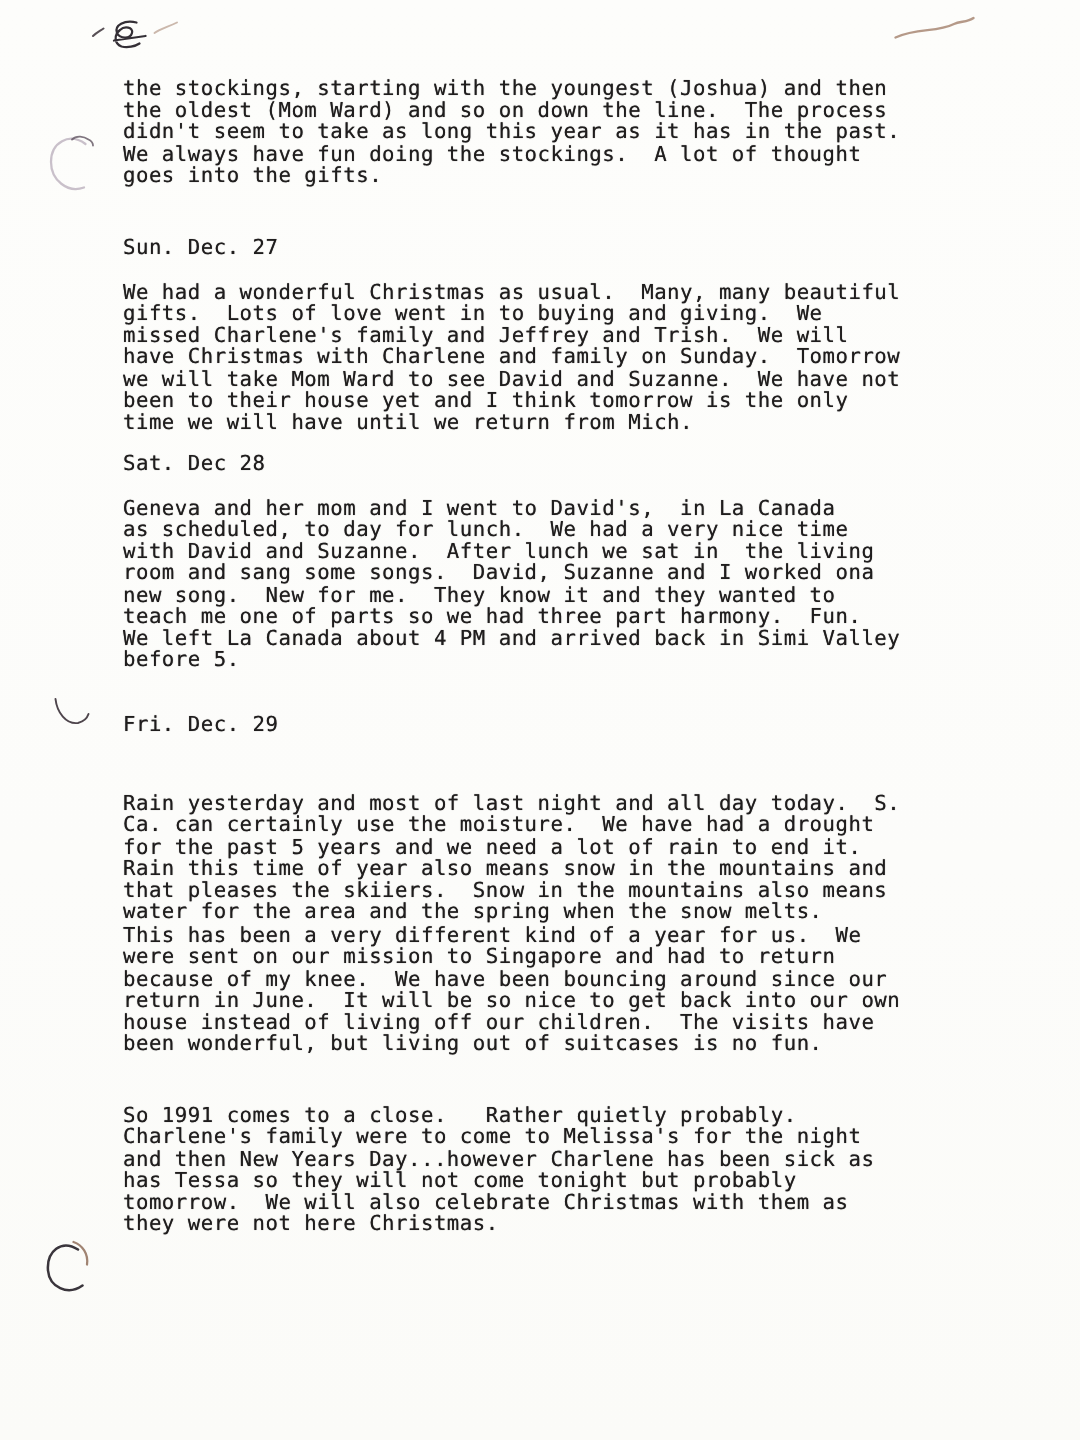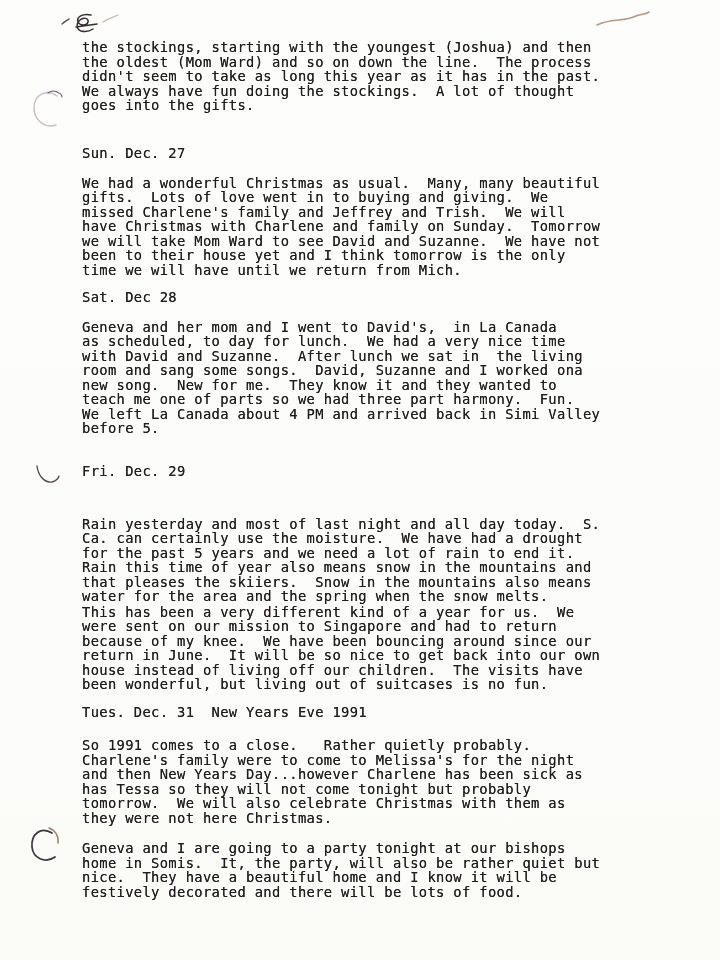--- a/index.html
+++ b/index.html
@@ -66,21 +66,21 @@
     <path d="M48,93 C51,90 56,91 59,93 C61,94 62,95 62,97" stroke-width="1.2" opacity="0.8" stroke="#5f5260"></path>
 
     <path d="M37,466 C38,475 44,483 52,482 C56,481 58,479 59,476" stroke-width="1.3" opacity="0.9" stroke="#3b3138"></path>
 
     <path d="M52,833 C41,826 31,834 32,847 C33,858 45,864 55,857" stroke-width="1.7" opacity="0.92" stroke="#29242b"></path>
 
     <path d="M49,828 C55,830 59,836 58,843" stroke-width="1.5" opacity="0.8" stroke="#8a6550"></path>
   </svg>
 
   <div class="text-col">
-    <div class="block" style="margin-top:0">the stockings, starting with the youngest (Joshua) and then
+    <div class="block" style="margin-top:12px">the stockings, starting with the youngest (Joshua) and then
 the oldest (Mom Ward) and so on down the line.  The process
 didn't seem to take as long this year as it has in the past.
 We always have fun doing the stockings.  A lot of thought
 goes into the gifts.</div>
     <div class="block" style="margin-top:33.5px">Sun. Dec. 27</div>
     <div class="block" style="margin-top:15px">We had a wonderful Christmas as usual.  Many, many beautiful
 gifts.  Lots of love went in to buying and giving.  We
 missed Charlene's family and Jeffrey and Trish.  We will
 have Christmas with Charlene and family on Sunday.  Tomorrow
 we will take Mom Ward to see David and Suzanne.  We have not
@@ -101,26 +101,21 @@
 for the past 5 years and we need a lot of rain to end it.
 Rain this time of year also means snow in the mountains and
 that pleases the skiiers.  Snow in the mountains also means
 water for the area and the spring when the snow melts.</div>
     <div class="block" style="margin-top:1px">This has been a very different kind of a year for us.  We
 were sent on our mission to Singapore and had to return
 because of my knee.  We have been bouncing around since our
 return in June.  It will be so nice to get back into our own
 house instead of living off our children.  The visits have
 been wonderful, but living out of suitcases is no fun.</div>
-    <div class="block" style="margin-top:13px">Tues. Dec. 31  New Years Eve 1991</div>
-    <div class="block" style="margin-top:19px">So 1991 comes to a close.   Rather quietly probably.
+    <div class="block" style="margin-top:33px">So 1991 comes to a close.   Rather quietly probably.
 Charlene's family were to come to Melissa's for the night
 and then New Years Day...however Charlene has been sick as
 has Tessa so they will not come tonight but probably
 tomorrow.  We will also celebrate Christmas with them as
 they were not here Christmas.</div>
-    <div class="block" style="margin-top:16px">Geneva and I are going to a party tonight at our bishops
-home in Somis.  It, the party, will also be rather quiet but
-nice.  They have a beautiful home and I know it will be
-festively decorated and there will be lots of food.</div>
   </div>
 
 </div>
 
 </body></html>

